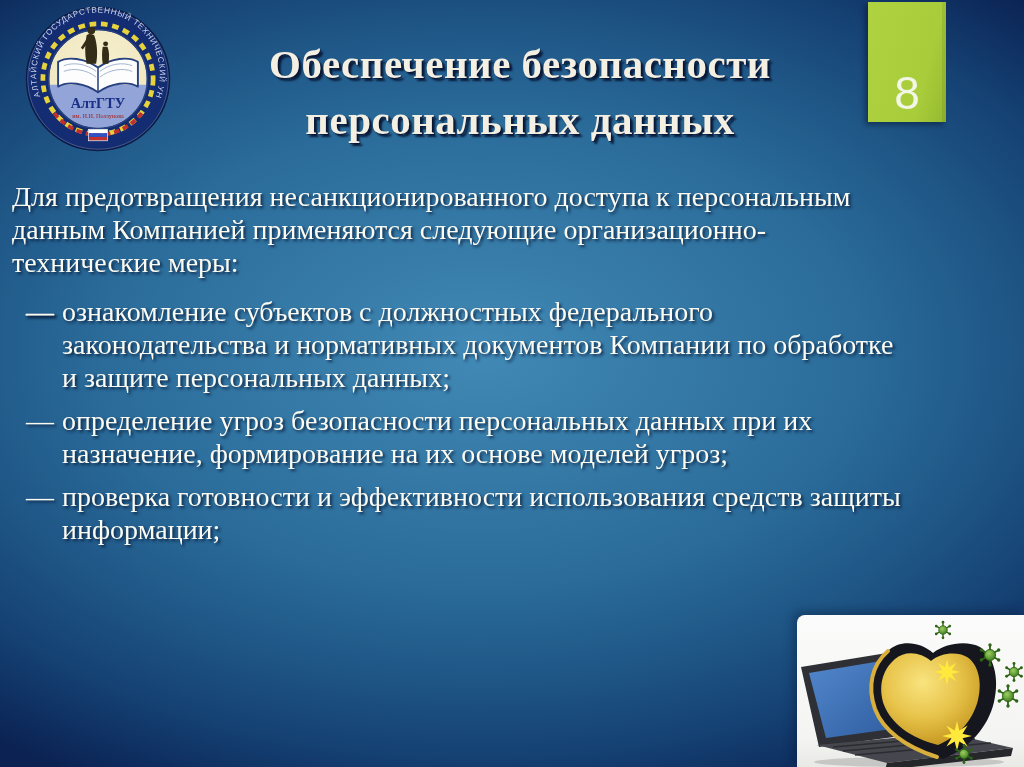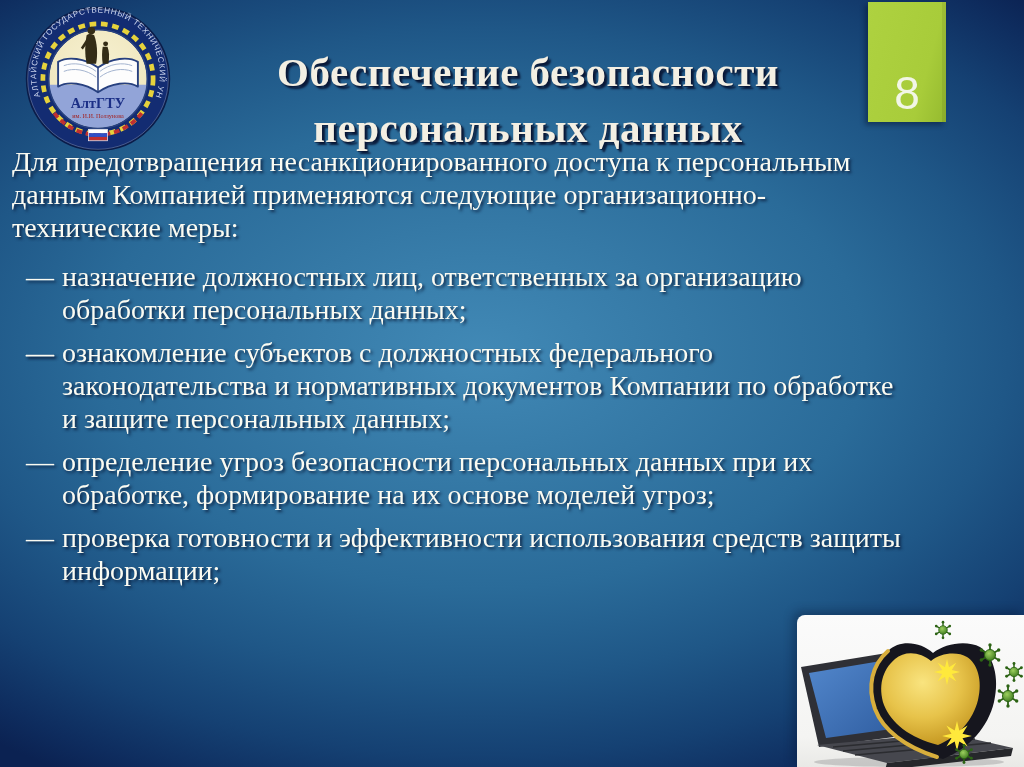--- a/index.html
+++ b/index.html
@@ -21,28 +21,28 @@
     display:flex;align-items:flex-end;justify-content:center;
     padding-bottom:6px;box-sizing:border-box;
     box-shadow:-3px 3px 5px rgba(6,18,45,0.45), inset -4px 0 0 rgba(0,0,0,0.07);
   }
   .page-badge span{
     font-family:"Liberation Sans","DejaVu Sans",sans-serif;
     font-size:46px;line-height:1;color:#f2f6e6;font-weight:400;
   }
   
   .title{
-    position:absolute;left:140px;top:36px;width:760px;margin:8px;
+    position:absolute;left:140px;top:36px;width:760px;margin:0;
     text-align:center;white-space:pre-line;
     font-size:41px;line-height:56px;font-weight:bold;letter-spacing:0.5px;
     color:#f3efe3;
     text-shadow:3px 3px 2px rgba(8,20,50,0.9),1px 1px 1px rgba(8,20,50,0.8);
   }
   
-  .content{position:absolute;left:12px;top:145px;width:1002px;}
+  .content{position:absolute;left:12px;top:180px;width:1002px;}
   .intro{
     margin:0 0 16px 0;white-space:pre-line;
     font-size:28px;line-height:33px;color:#fbfbf2;
     text-shadow:2px 2px 3px rgba(8,25,55,0.85);
   }
   ul.bullets{list-style:none;margin:0;padding:0;}
   ul.bullets li{
     position:relative;padding-left:50px;margin:0 0 10px 0;
     font-size:28px;line-height:33px;color:#fbfbf2;
     text-shadow:2px 2px 3px rgba(8,25,55,0.85);
@@ -118,39 +118,37 @@
 персональных данных</h1>
 
   <div class="content">
     <p class="intro">Для предотвращения несанкционированного доступа к персональным
 данным Компанией применяются следующие организационно-
 технические меры:</p>
     <ul class="bullets">
 
         <li>
           <span class="dash">—</span>
-          <span class="btext">назначение должностных лиц, ответственных за организацию
-обработки персональных данных;</span>
         </li>
 
         <li>
           <span class="dash">—</span>
         </li>
 
         <li>
           <span class="dash">—</span>
           <span class="btext">ознакомление субъектов с должностных федерального
 законодательства и нормативных документов Компании по обработке
 и защите персональных данных;</span>
         </li>
 
         <li>
           <span class="dash">—</span>
           <span class="btext">определение угроз безопасности персональных данных при их
-обработке, формирование на их основе моделей угроз;</span>
+назначение, формирование на их основе моделей угроз;</span>
         </li>
 
         <li>
           <span class="dash">—</span>
           <span class="btext">проверка готовности и эффективности использования средств защиты
 информации;</span>
         </li>
       </ul>
   </div>
 

